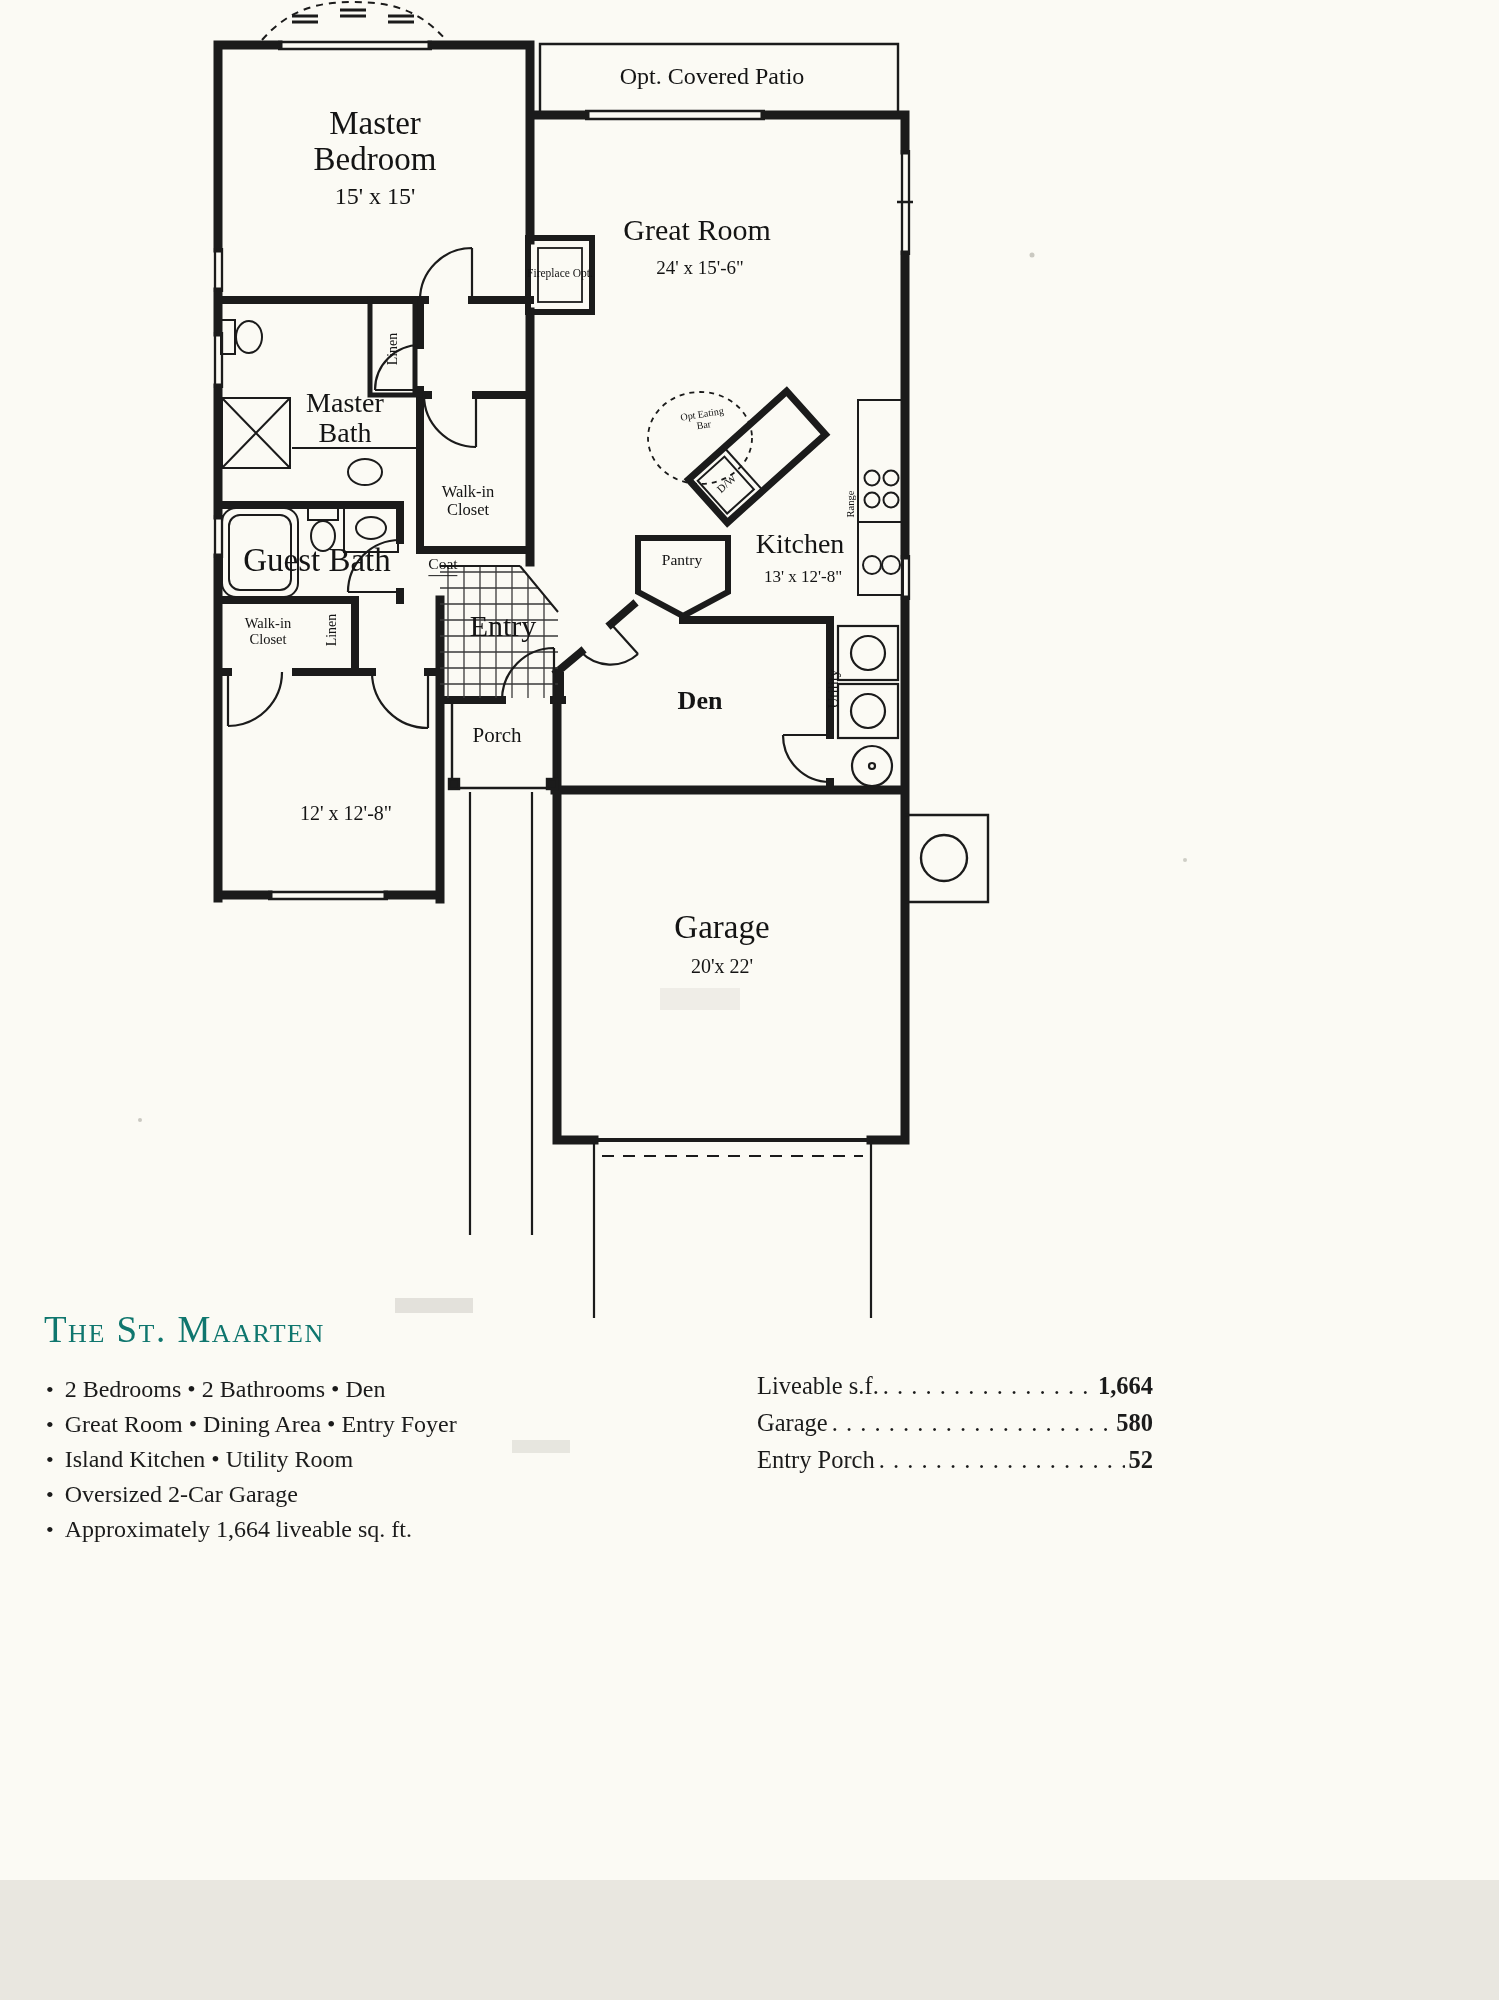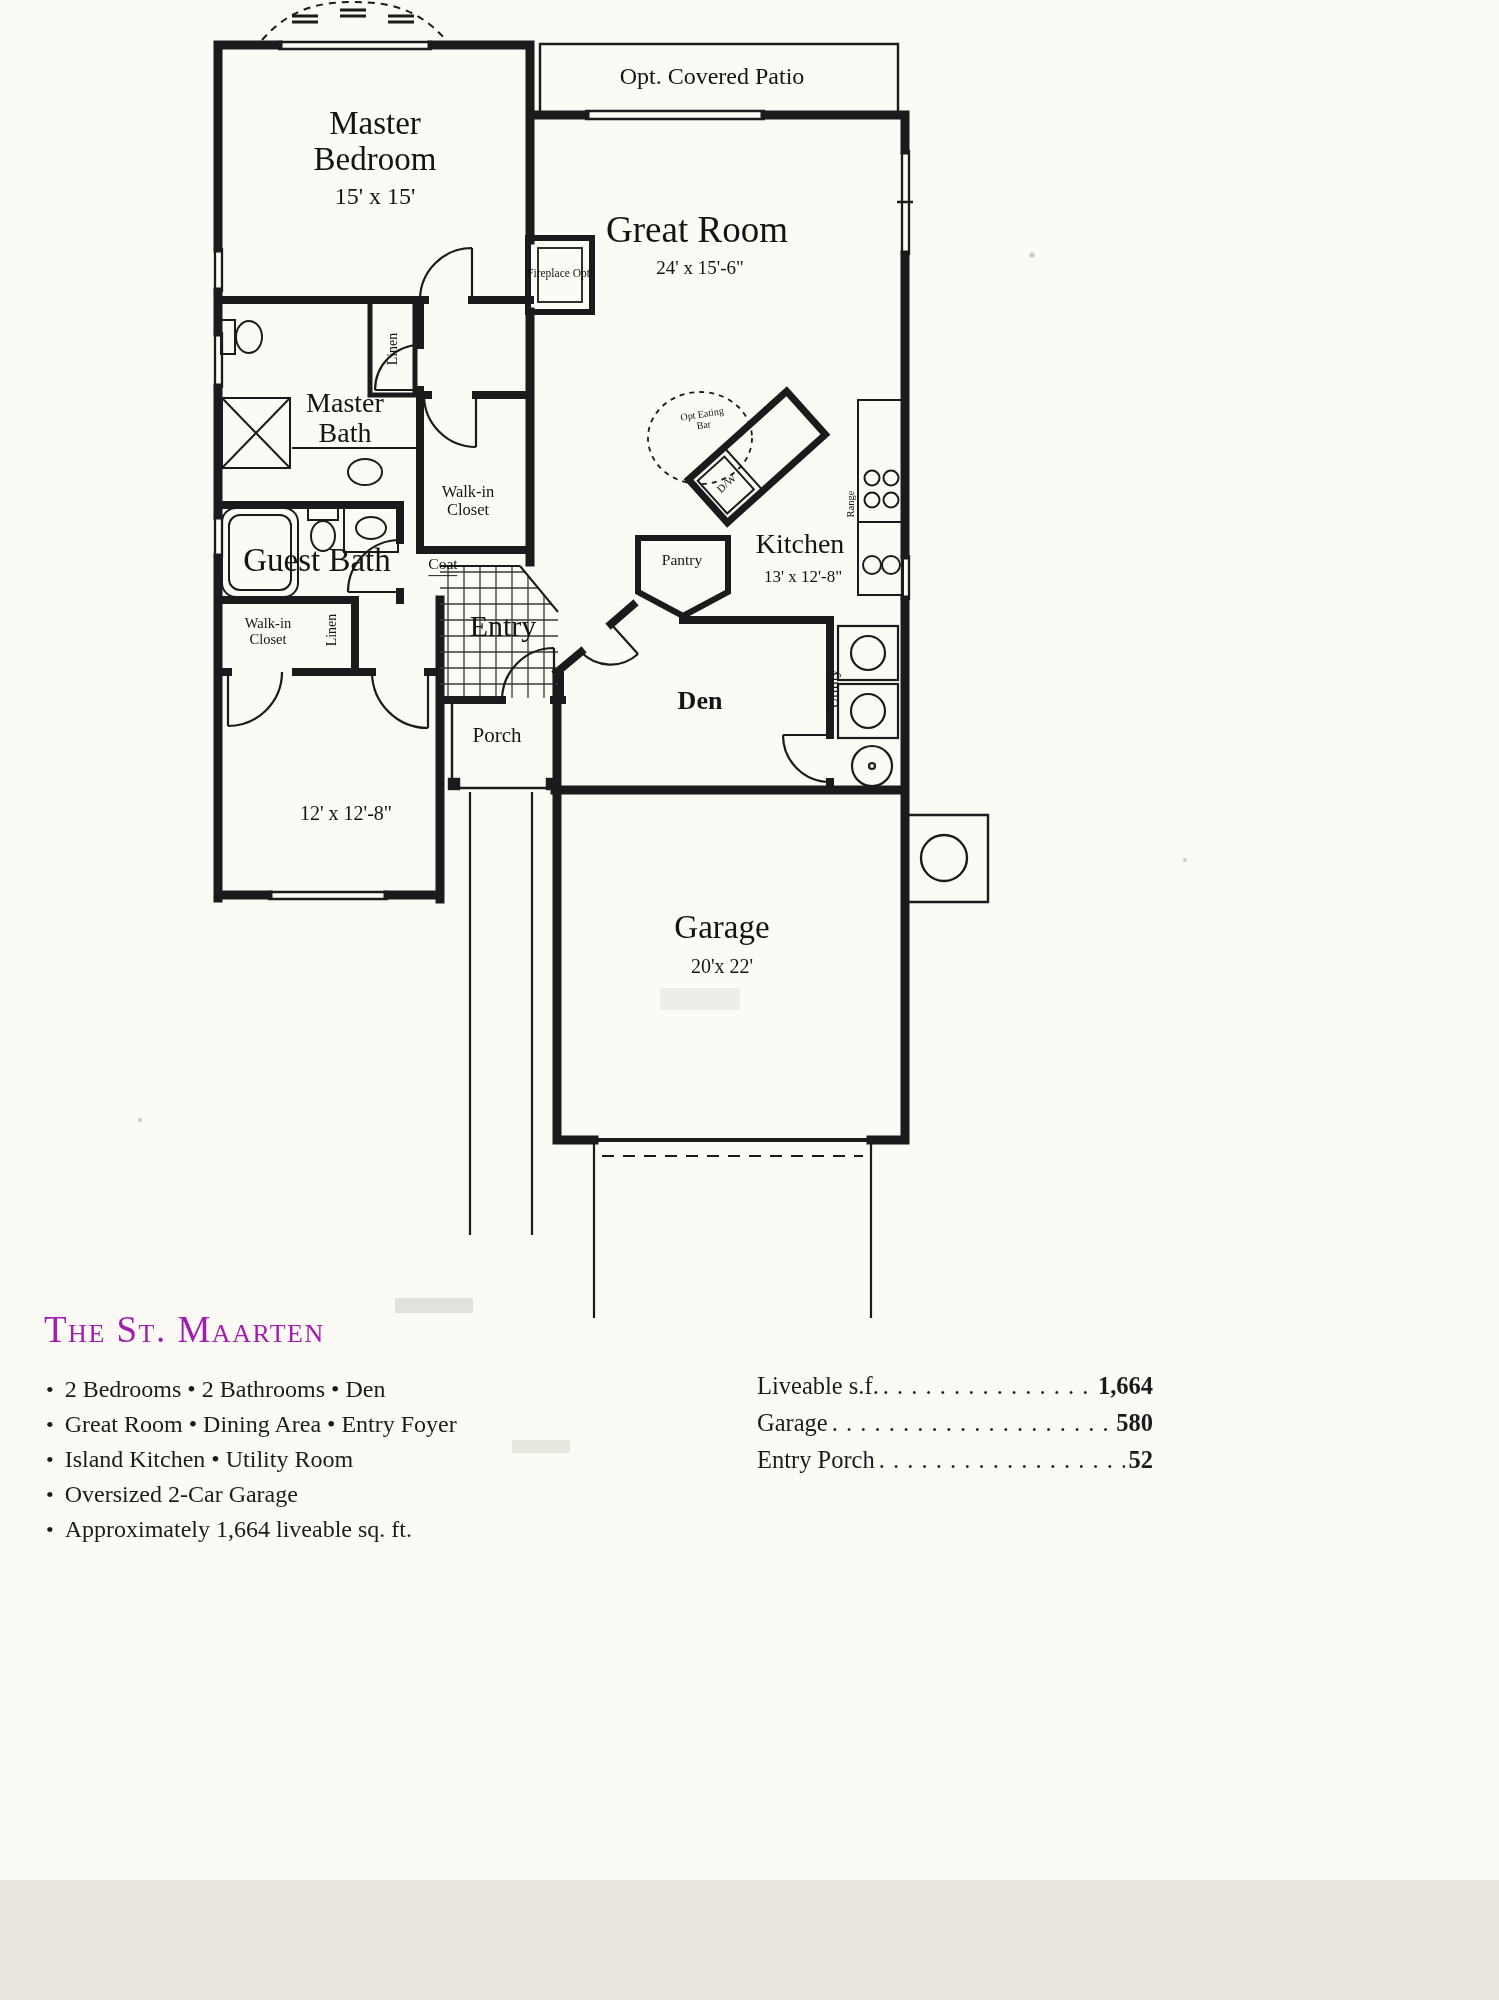--- a/index.html
+++ b/index.html
@@ -4,21 +4,21 @@
 <style>
   html,body{margin:0;padding:0;background:#e9e7e0;}
   .page{position:relative;width:1499px;height:1880px;background:#fbfaf4;overflow:hidden;
         font-family:Liberation Serif, serif;color:#1b1b1b;}
   .plan-svg{position:absolute;left:0;top:0;}
   .lbl{position:absolute;transform:translate(-50%,-50%);white-space:nowrap;text-align:center;
        line-height:1.08;color:#141414;}
   .wrap{white-space:normal;}
   .vert{transform:translate(-50%,-50%) rotate(-90deg);}
   .title{position:absolute;left:44px;top:1308px;font-size:37px;font-variant:small-caps;
-         letter-spacing:1.5px;color:#a21caf;}
+         letter-spacing:1.5px;color:#0f766e;}
   .features{position:absolute;left:46px;top:1376px;font-size:24px;}
   .feat{display:flex;align-items:baseline;margin-bottom:8px;}
   .feat .b{margin-right:11px;font-size:22px;}
   .stats{position:absolute;left:757px;top:1372px;width:396px;font-size:24.5px;}
   .stat-row{display:flex;align-items:center;margin-bottom:9px;}
   .stat-dots{flex:1;overflow:hidden;white-space:nowrap;margin:0 4px;letter-spacing:1px;}
   .stat-value{font-weight:bold;}
 </style>
 </head>
 <body>
@@ -180,21 +180,21 @@
       <circle cx="140" cy="1120" r="2" opacity="0.5"></circle>
       <circle cx="1185" cy="860" r="2" opacity="0.45"></circle>
     </g>
   </svg>
 
   <div class="lbl" style="left:712px;top:77px;font-size:24px">Opt. Covered Patio</div>
 
   <div class="lbl wrap" style="left:375px;top:142px;width:185px;font-size:33px">Master Bedroom</div>
   <div class="lbl" style="left:375px;top:197px;font-size:24px">15' x 15'</div>
 
-  <div class="lbl" style="left:697px;top:230px;font-size:37px">Great Room</div>
+  <div class="lbl" style="left:697px;top:230px;font-size:30px">Great Room</div>
   <div class="lbl" style="left:700px;top:268px;font-size:19px">24' x 15'-6"</div>
 
   <div class="lbl wrap" style="left:560px;top:273px;width:66px;font-size:11.5px">Fireplace Opt.</div>
 
   <div class="lbl wrap" style="left:345px;top:418px;width:128px;font-size:28px">Master Bath</div>
 
   <div class="lbl vert" style="left:393px;top:349px;font-size:14px">Linen</div>
 
   <div class="lbl wrap" style="left:468px;top:501px;width:92px;font-size:16.5px">Walk-in Closet</div>
 

